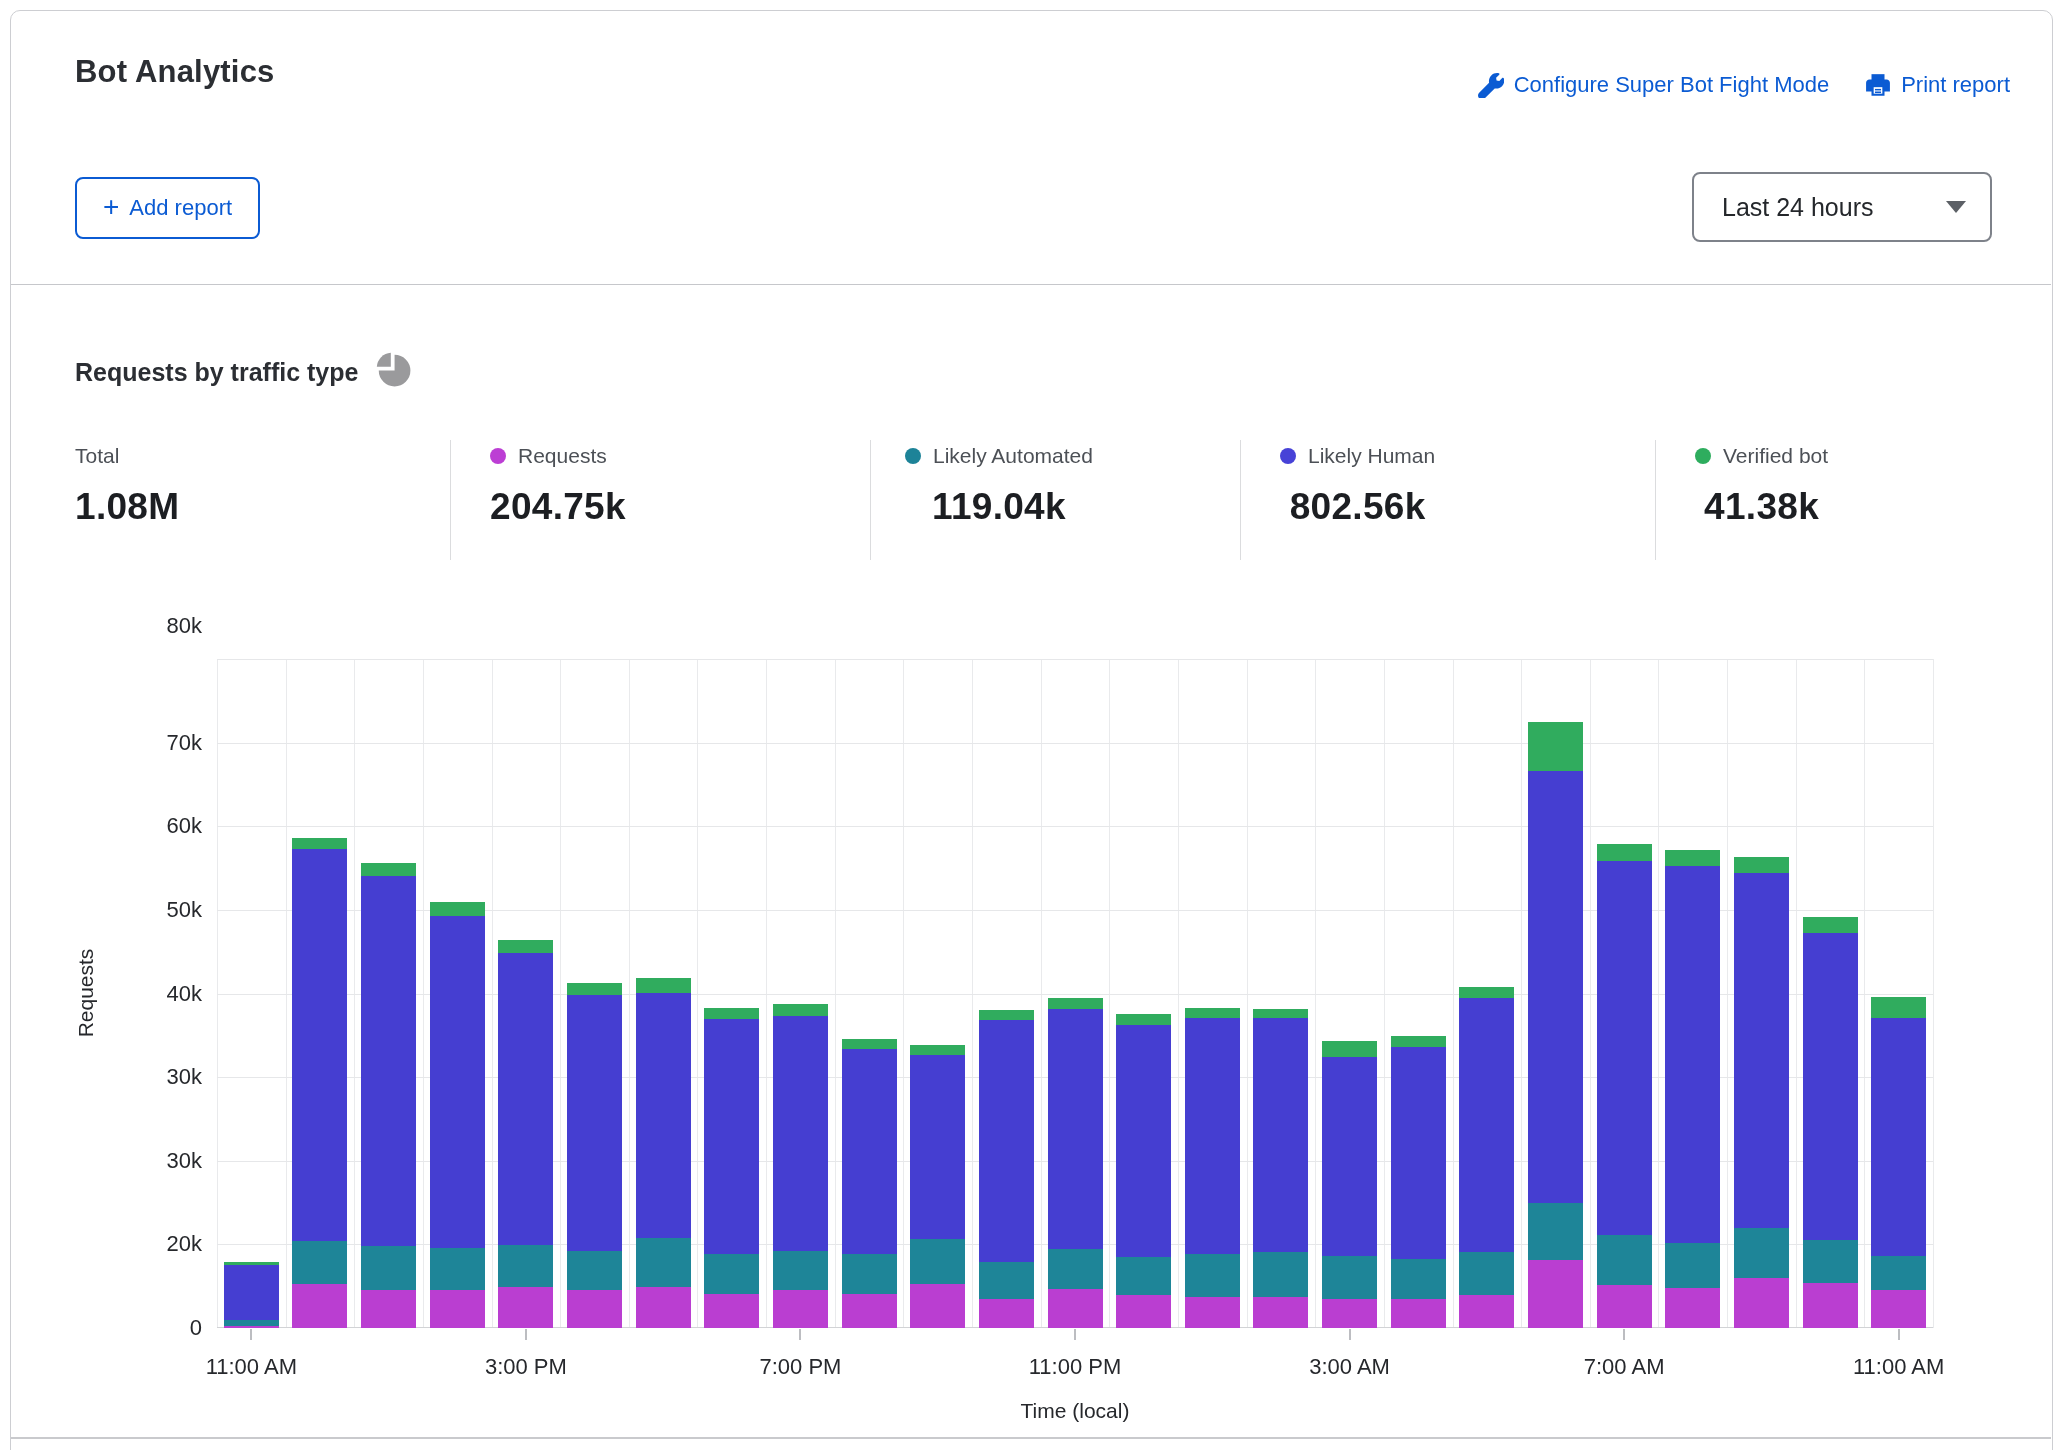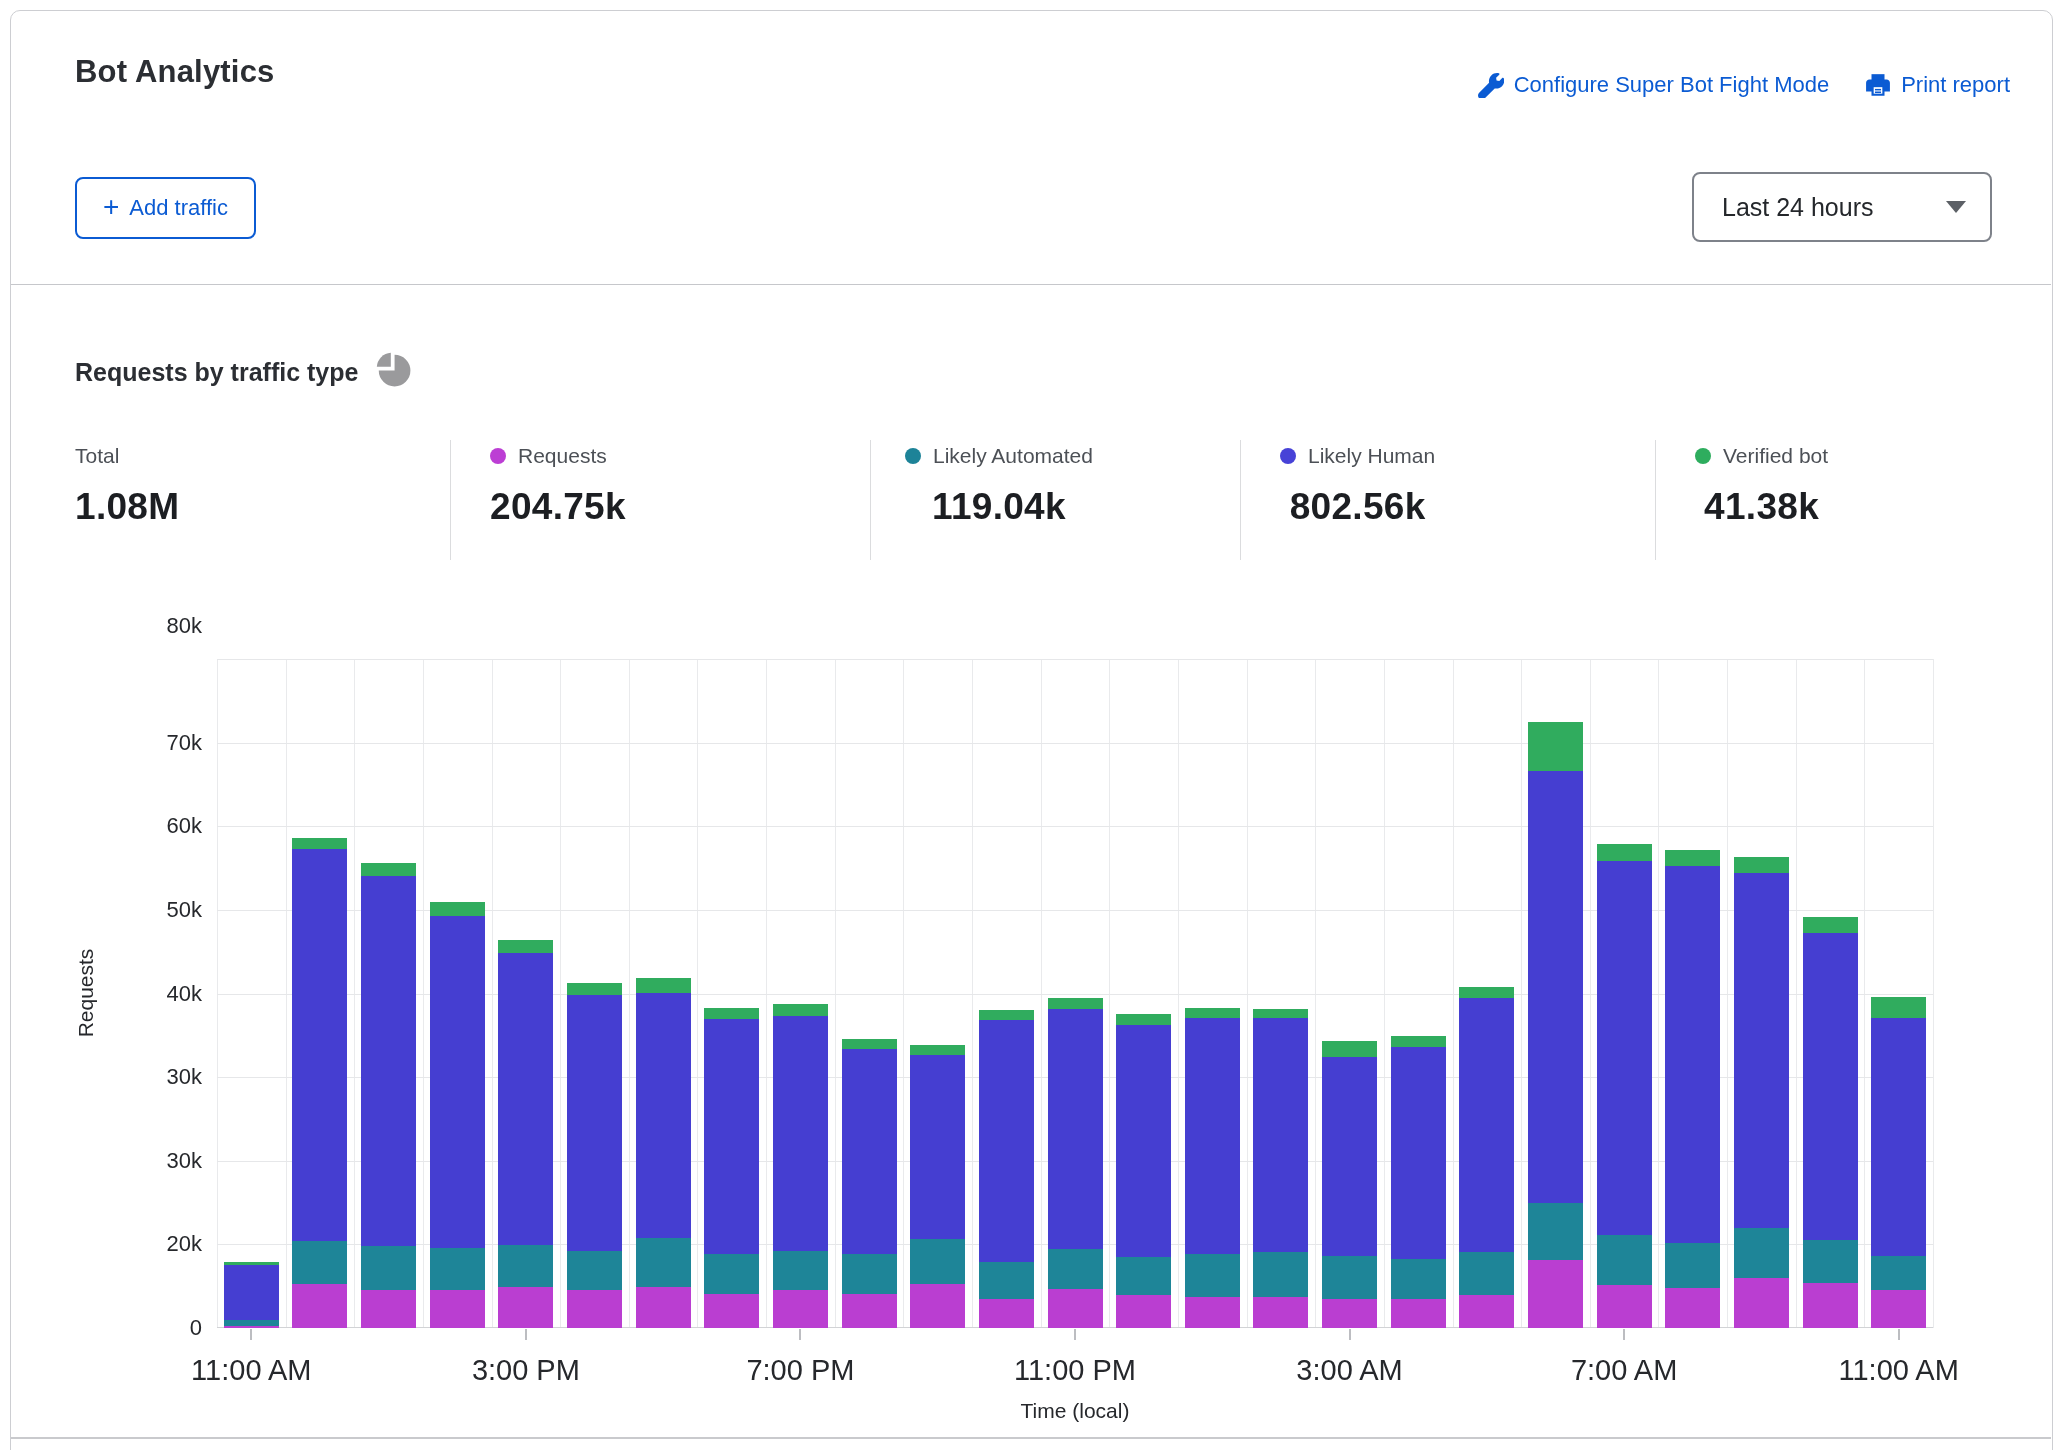--- a/index.html
+++ b/index.html
@@ -39,21 +39,21 @@
   .stat-divider{top:440px;width:1px;height:120px;background:#dbdcde;}
 
   
   #plot{left:217px;top:659px;width:1716px;height:669px;}
   .hgrid{position:absolute;left:0;width:1716px;height:1px;background:#e6e7e9;}
   .hgrid.axis{background:#d2d3d6;}
   .vgrid{position:absolute;top:0;height:669px;width:1px;background:#e9eaec;}
   .bar-stack{position:absolute;bottom:0;height:669px;}
   .seg{position:absolute;width:100%;}
   .ylab{position:absolute;left:80px;width:122px;text-align:right;font-size:22px;color:#26282c;line-height:28px;}
-  .xlab{position:absolute;top:1354px;font-size:29px;color:#26282c;transform:translateX(-50%);white-space:nowrap;}
+  .xlab{position:absolute;top:1354px;font-size:22px;color:#26282c;transform:translateX(-50%);white-space:nowrap;}
   .xtick{position:absolute;top:1329px;width:2px;height:11px;background:#bcbdc1;transform:translateX(-50%);}
   .axis-title-y{left:86px;top:993px;transform:translate(-50%,-50%) rotate(-90deg);font-size:21px;color:#26282c;}
   .axis-title-x{top:1399px;left:1075px;transform:translateX(-50%);font-size:21px;color:#26282c;}
 </style>
 </head>
 <body>
 
 <div id="page">
 
   <div class="abs card"></div>
@@ -78,21 +78,21 @@
           <rect x="9.2" y="15.6" width="5.6" height="1.4" fill="#0b5bd3"></rect>
           <rect x="9.2" y="18" width="5.6" height="1.4" fill="#0b5bd3"></rect>
         </svg>
       </span>
       <span>Print report</span>
     </div>
   </div>
 
   <div class="abs add-filter">
     <span class="plus">+</span>
-    <span>Add traffic</span>
+    <span>Add report</span>
   </div>
 
   <div class="abs dropdown">
     <span>Last 24 hours</span>
     <span class="caret"></span>
   </div>
 
   <div class="abs hdr-divider"></div>
 
   <div class="abs section-title">

